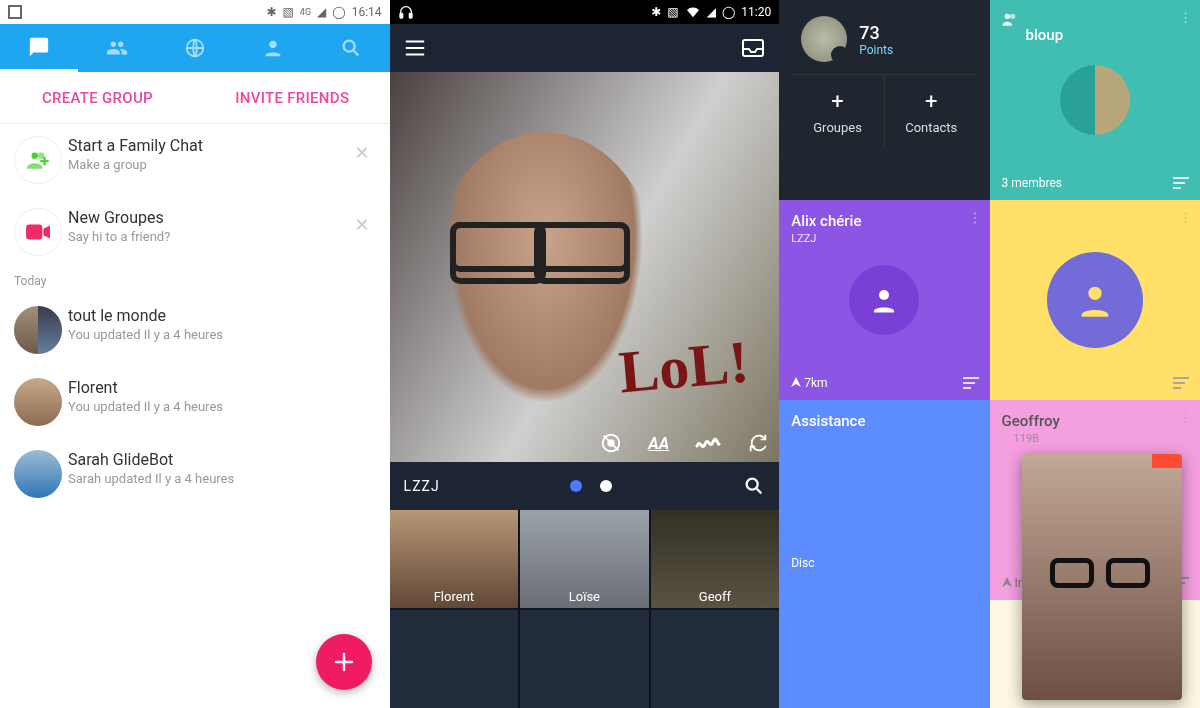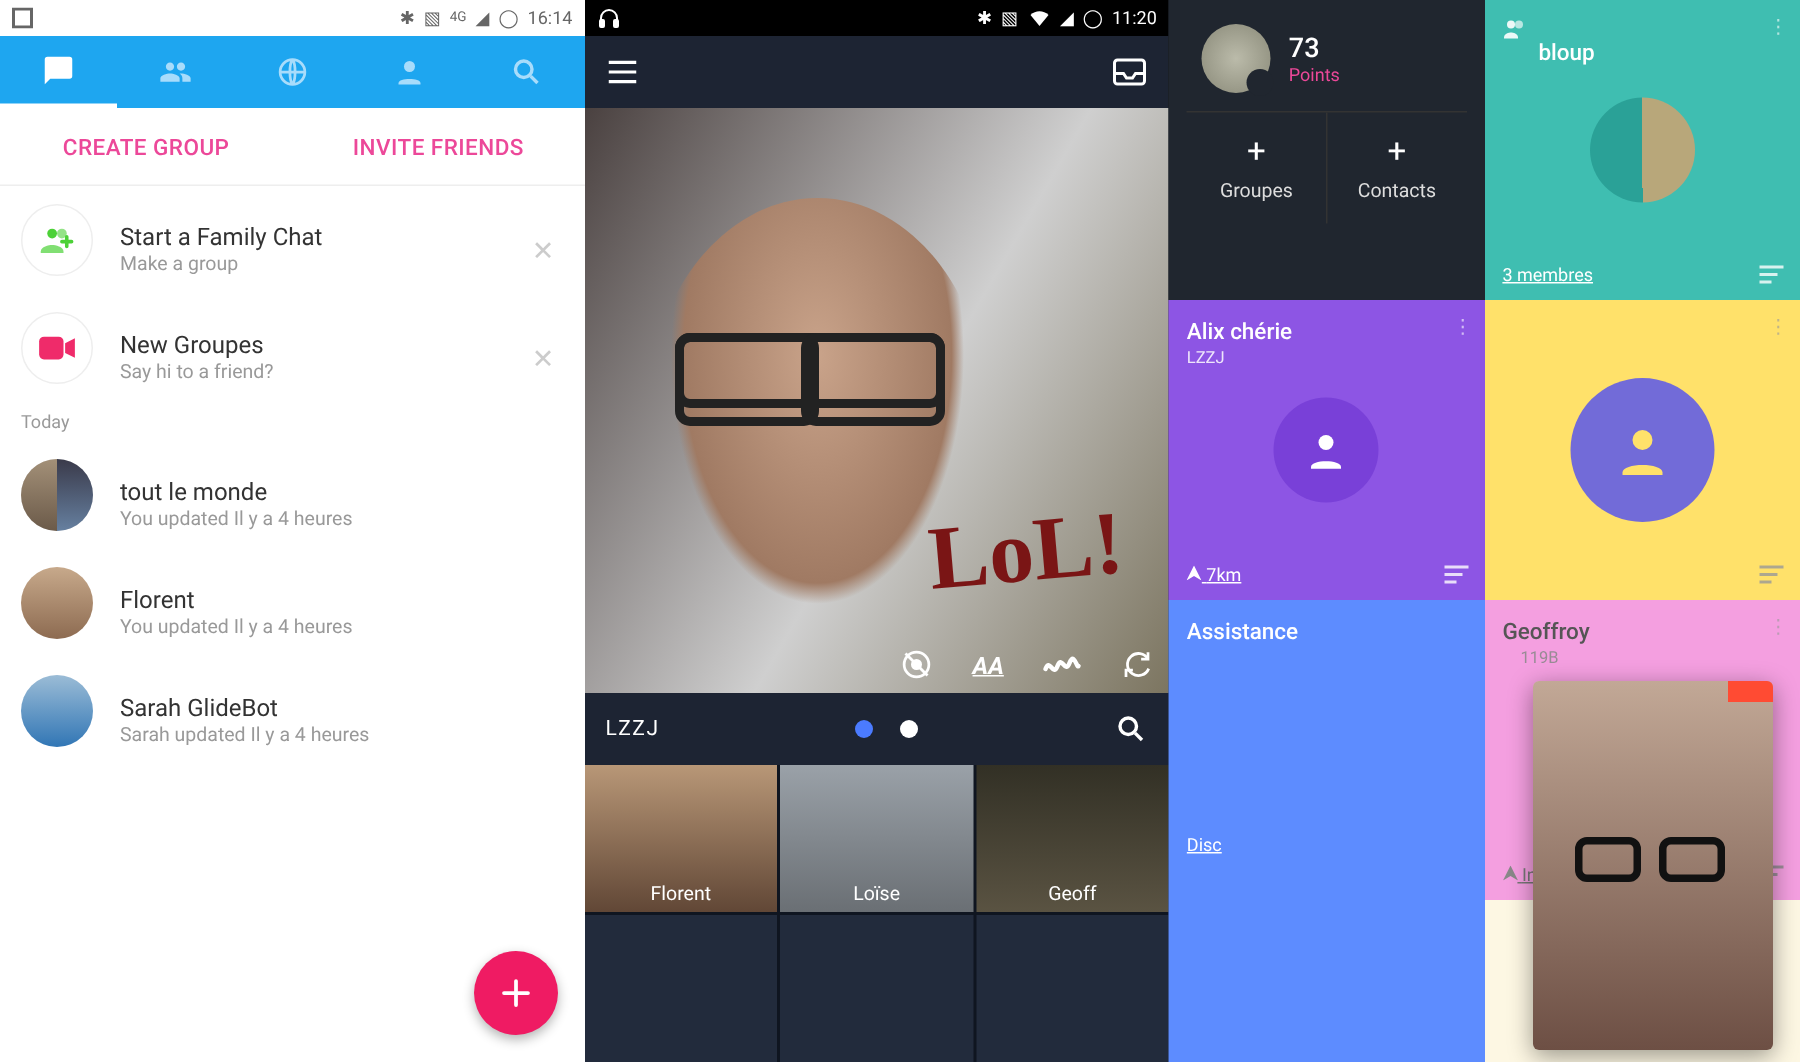--- a/index.html
+++ b/index.html
@@ -10,21 +10,21 @@
   .status{height:24px;background:#fff;display:flex;align-items:center;justify-content:flex-end;padding:0 8px;font-size:12px;gap:6px;color:#666;}
   .p1 .status{background:#fff;color:#666;}
   .status.dark{background:#000;color:#fff;}
   .sicon{display:inline-flex;align-items:center;}
   .tabbar{height:48px;background:#1ea6f0;display:flex;}
   .tab{flex:1;display:flex;align-items:center;justify-content:center;color:#a8dcfb;}
   .tab.active{color:#fff;border-bottom:3px solid #fff;}
   .actions{height:52px;display:flex;align-items:center;border-bottom:1px solid #eee;}
   .action{flex:1;text-align:center;color:#ec4899;font-weight:500;font-size:15px;letter-spacing:.3px;}
   .list{}
-  .row{display:flex;align-items:flex-end;padding:12px 14px;gap:18px;}
+  .row{display:flex;align-items:flex-start;padding:12px 14px;gap:6px;}
   .avatar{width:48px;height:48px;border-radius:50%;background:#ddd;flex-shrink:0;display:flex;align-items:center;justify-content:center;position:relative;overflow:hidden;}
   .avatar.split::before,.avatar.split::after{content:"";position:absolute;top:0;bottom:0;width:50%;}
   .avatar.split::before{left:0;background:linear-gradient(#a39078,#6b5a49);}
   .avatar.split::after{right:0;background:linear-gradient(#3a3a4a,#6680a0);}
   .avatar.green{background:#fff;border:1px solid #eee;}
   .avatar.pink{background:#fff;border:1px solid #eee;}
   .avatar.f1{background:linear-gradient(#c7a98b,#8d6b51);}
   .avatar.f2{background:linear-gradient(#9bbcd6,#3176b5);}
   .info{flex:1;}
   .title{font-size:16px;color:#333;}
@@ -53,21 +53,21 @@
   .cell.c1{background:linear-gradient(#b89777,#614736);}
   .cell.c2{background:linear-gradient(#9aa1a8,#6a6f74);}
   .cell.c3{background:linear-gradient(#323025,#5a5342);justify-content:center;}
   
   .p3{width:432px;display:grid;grid-template-columns:1fr 1fr;grid-template-rows:200px 200px 200px 108px;}
   .tile{position:relative;padding:12px;color:#fff;font-size:13px;}
   .tile .name{font-size:15px;font-weight:500;}
   .tile .small{font-size:11px;opacity:.85;margin-top:2px;}
   .tile .more{position:absolute;top:10px;right:8px;opacity:.6;}
   .tile .corner{position:absolute;bottom:10px;right:10px;opacity:.8;}
-  .tile .bl{position:absolute;bottom:10px;left:12px;font-size:12px;text-decoration:underline;}
+  .tile .bl{position:absolute;bottom:10px;left:12px;font-size:12px;}
   .circ{width:70px;height:70px;border-radius:50%;display:flex;align-items:center;justify-content:center;position:absolute;left:50%;top:50%;transform:translate(-50%,-50%);}
   .hdr{background:#20262f;display:block;}
   .hdr-top{display:flex;align-items:center;gap:12px;padding:4px 10px 12px;}
   .hdr-av{width:46px;height:46px;border-radius:50%;background:radial-gradient(#bba,#887);position:relative;}
   .hdr-av::after{content:"";position:absolute;right:-2px;bottom:-2px;width:18px;height:18px;border-radius:50%;background:#20262f;display:flex;align-items:center;justify-content:center;}
   .hdr-gear{position:absolute;right:-1px;bottom:-1px;width:16px;height:16px;border-radius:50%;background:#fff;color:#333;font-size:10px;display:flex;align-items:center;justify-content:center;}
   .hdr-btns{display:flex;border-top:1px solid #333;}
   .hdr-btn{flex:1;text-align:center;padding:14px 0;color:#ddd;}
   .hdr-btn + .hdr-btn{border-left:1px solid #333;}
   .hdr-btn .plus{font-size:22px;display:block;margin-bottom:6px;color:#fff;}
@@ -281,21 +281,21 @@
 
 <div class="panel p3">
 
   <div class="tile hdr">
     <div class="hdr-top">
       <div class="hdr-av">
         <span class="hdr-gear">✿</span>
       </div>
       <div>
         <div style="font-size:18px;font-weight:500;">73</div>
-        <div style="font-size:12px;color:#ec4899;">Points</div>
+        <div style="font-size:12px;color:#7dd3fc;">Points</div>
       </div>
     </div>
     <div class="hdr-btns">
       <div class="hdr-btn">
         <span class="plus">+</span>
         <span>Groupes</span>
       </div>
       <div class="hdr-btn">
         <span class="plus">+</span>
         <span>Contacts</span>

